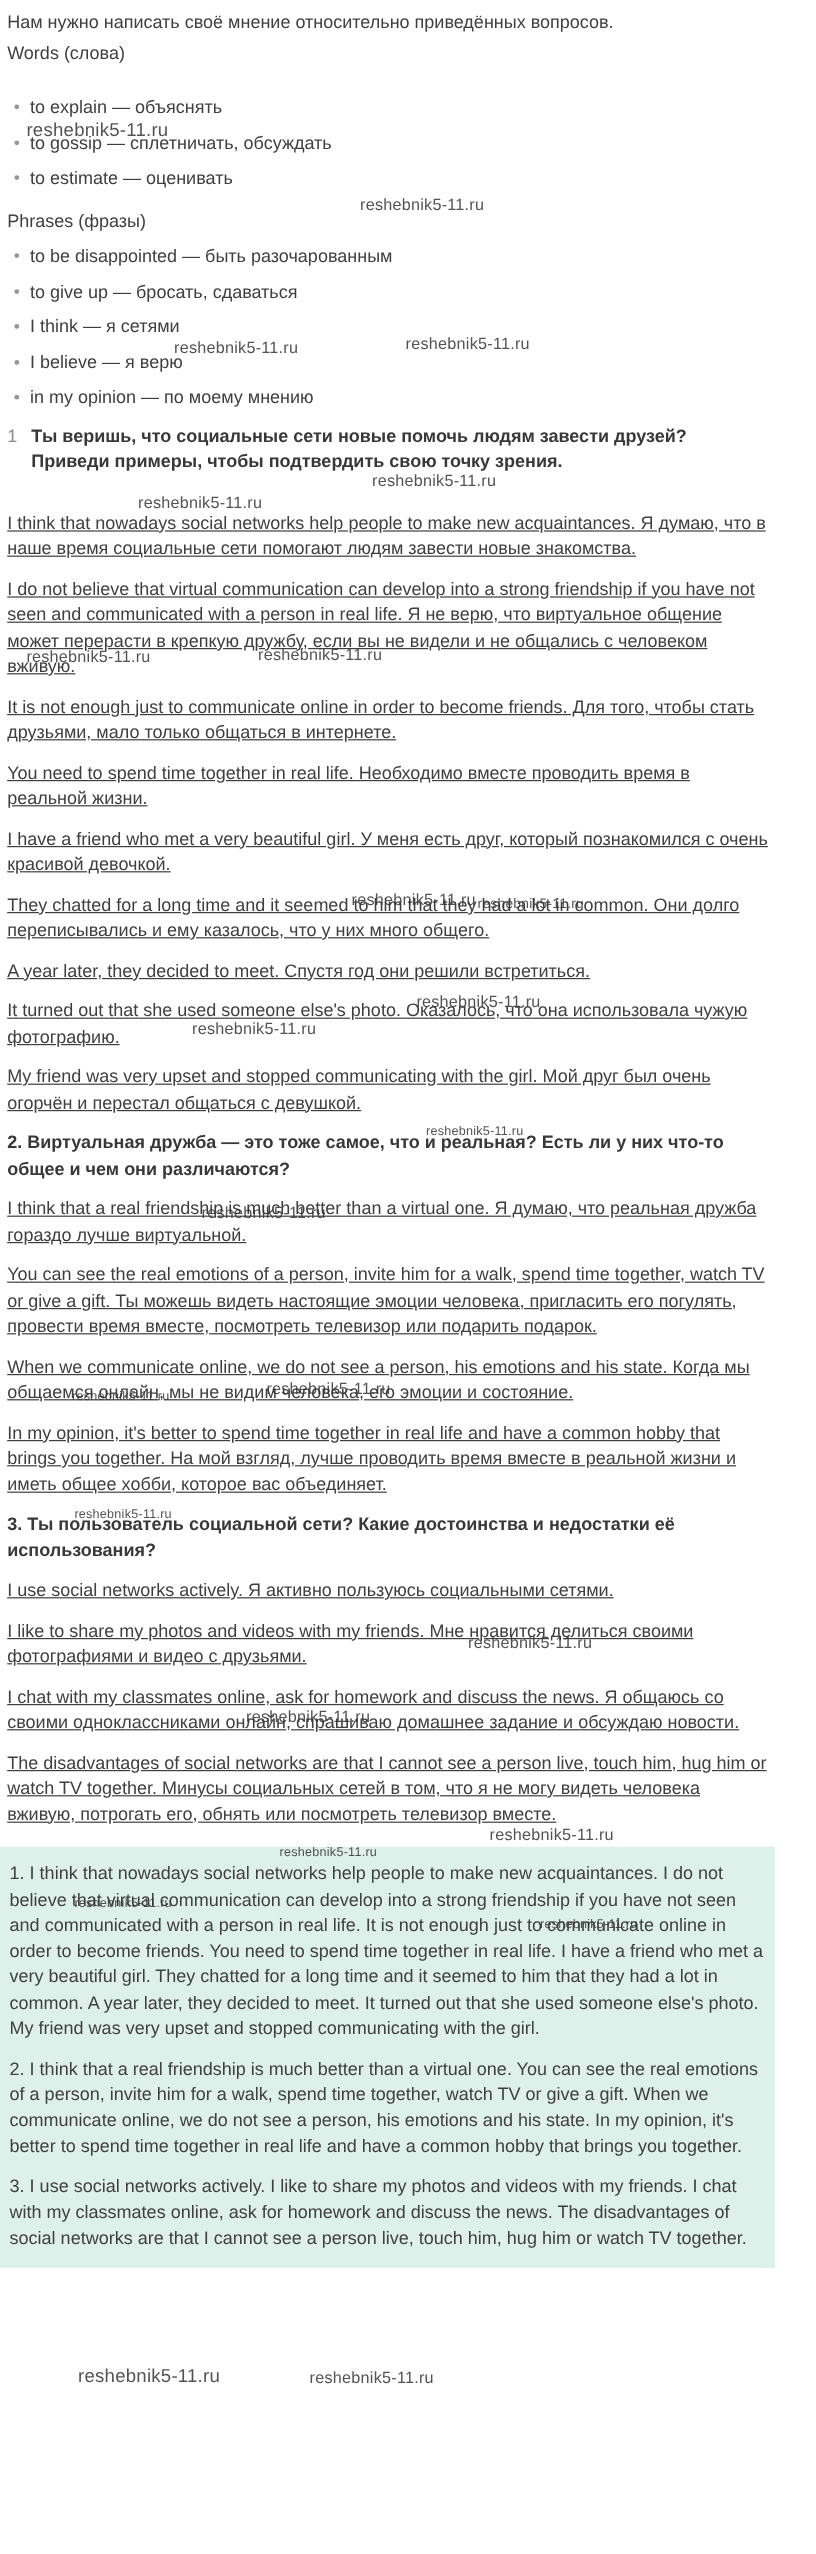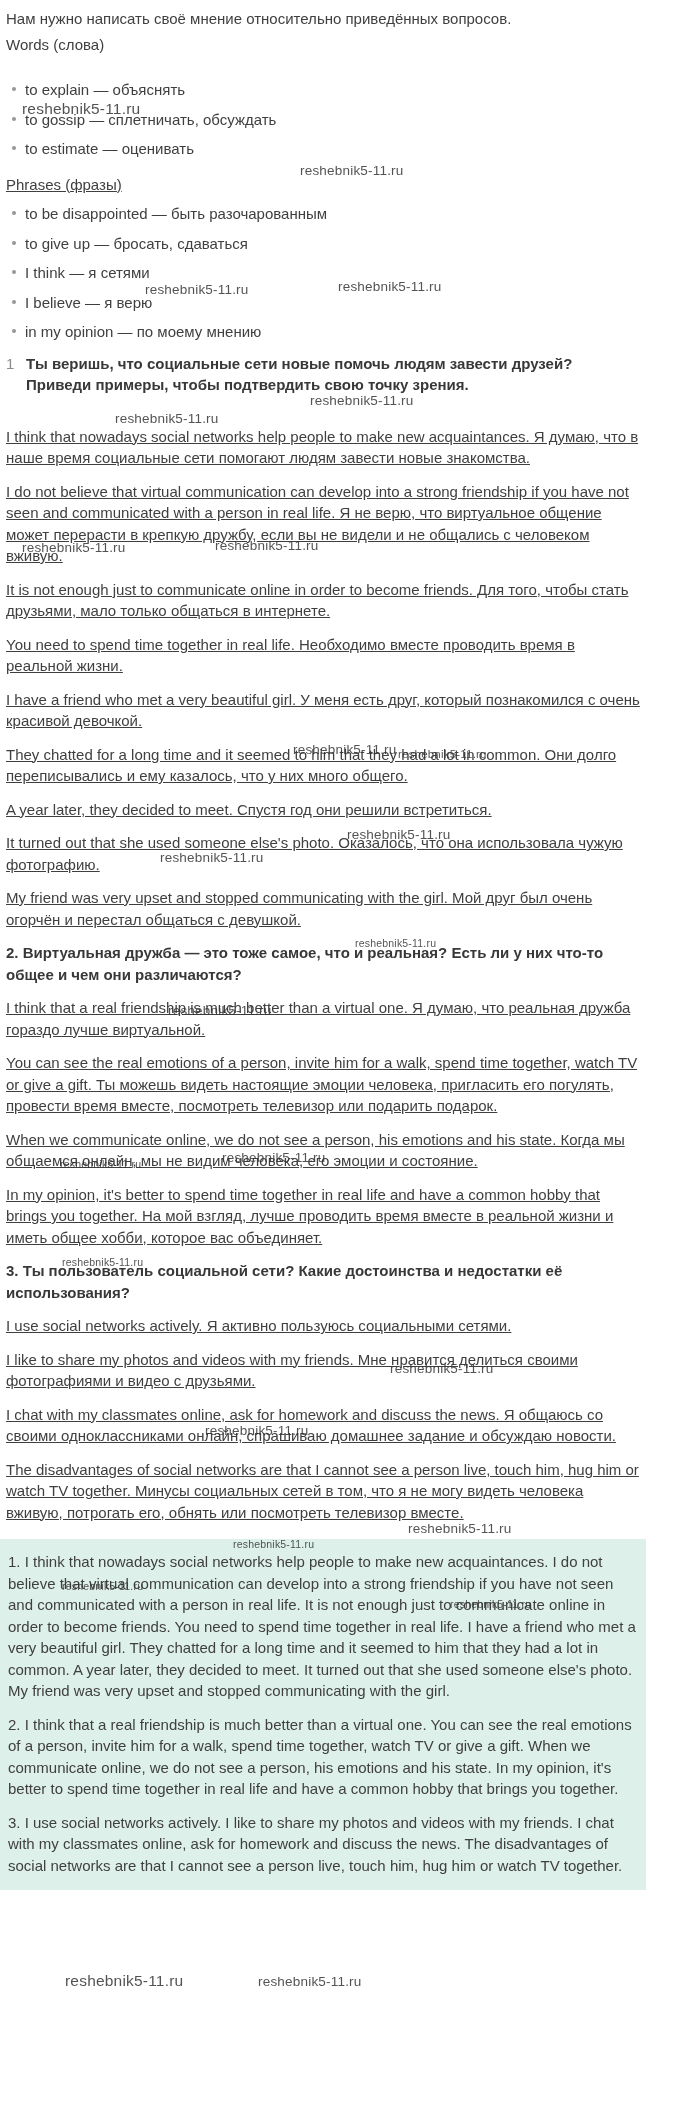--- a/index.html
+++ b/index.html
@@ -16,21 +16,21 @@
     position: relative;
     width: 646px;
     min-height: 2128px;
     padding: 8px 6px 0 6px;
     overflow: hidden;
     background: #ffffff;
   }
   .intro { margin: 0 0 4px; }
   .h-bold { font-weight: 700; color: #333333; margin: 0 0 22px; }
   .sub-heading { margin: 0; }
-  .phrases-h { margin-top: 14px; text-decoration: underline; }
+  .phrases-h { margin-top: 14px; }
 
   ul.wordlist { list-style: none; margin: 8px 0 0; padding: 0 0 0 6px; }
   ul.wordlist.words { margin-top: 24px; }
   ul.wordlist li { position: relative; padding-left: 13px; margin-bottom: 8px; }
   ul.wordlist li::before {
     content: "";
     position: absolute;
     left: 0; top: 8px;
     width: 4px; height: 4px;
     border-radius: 50%;

